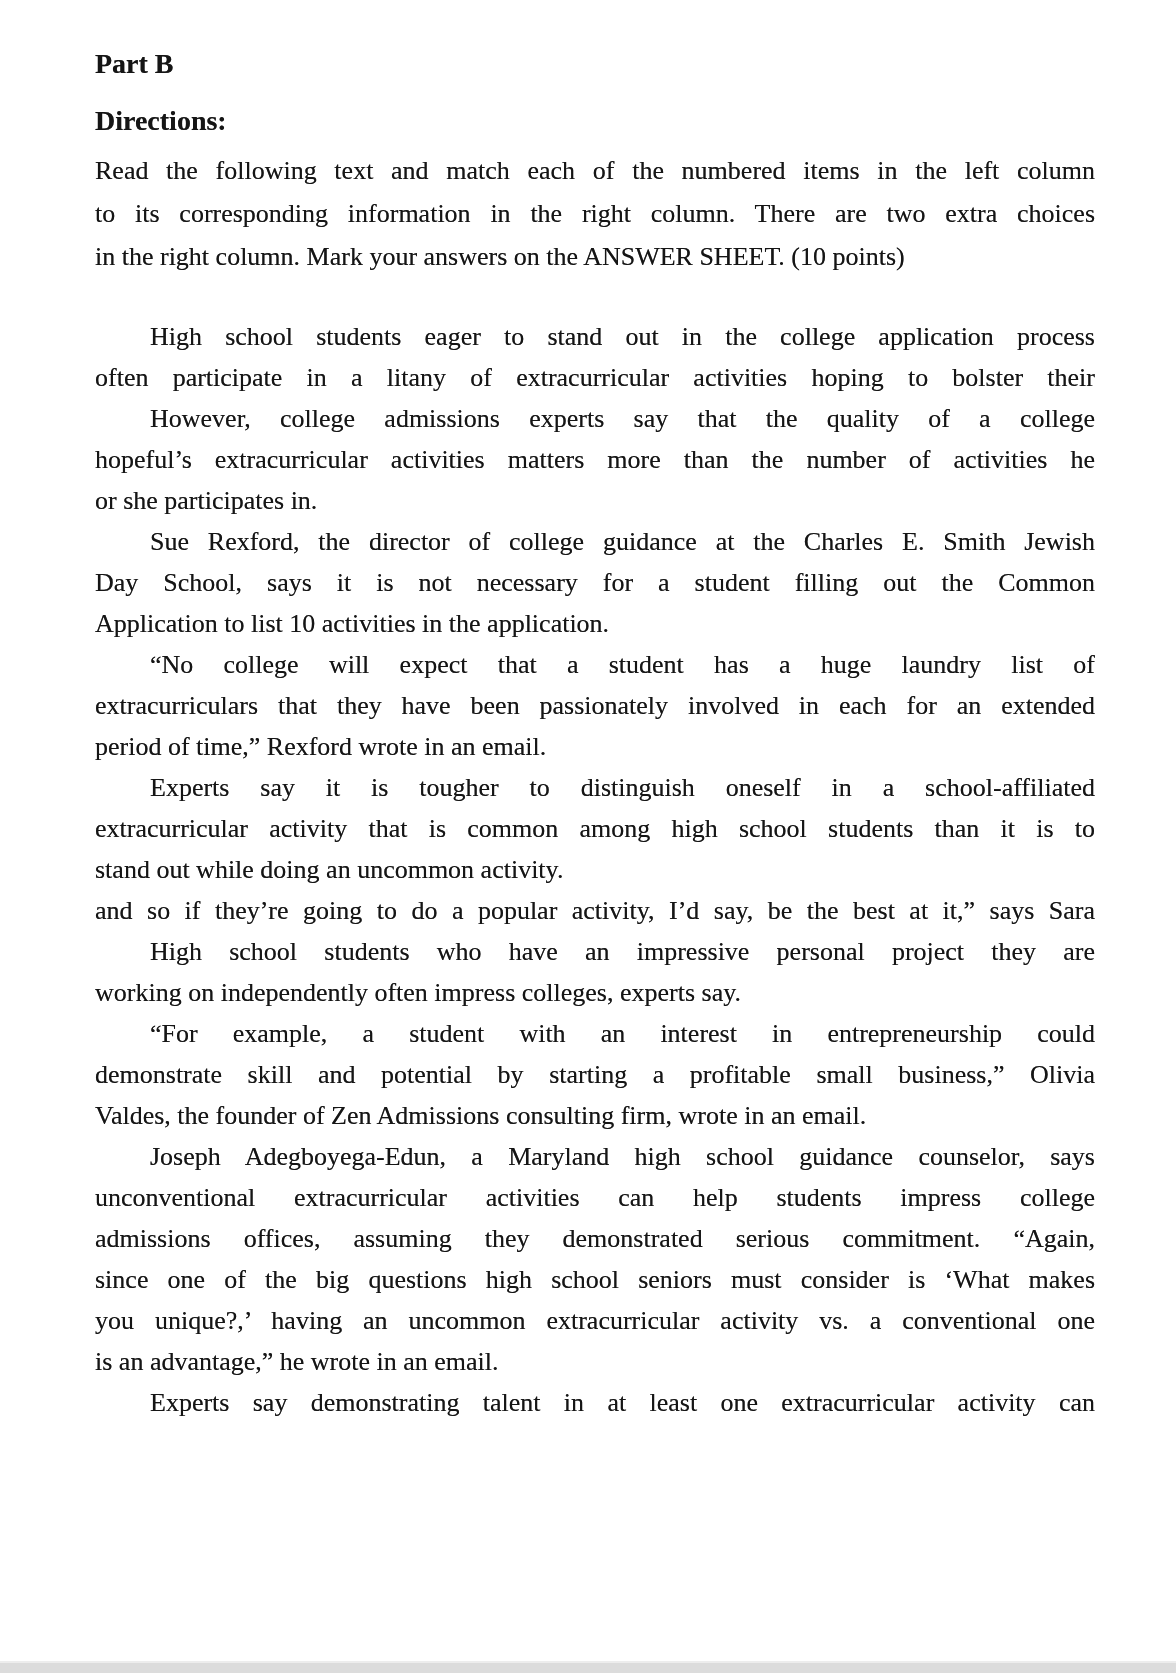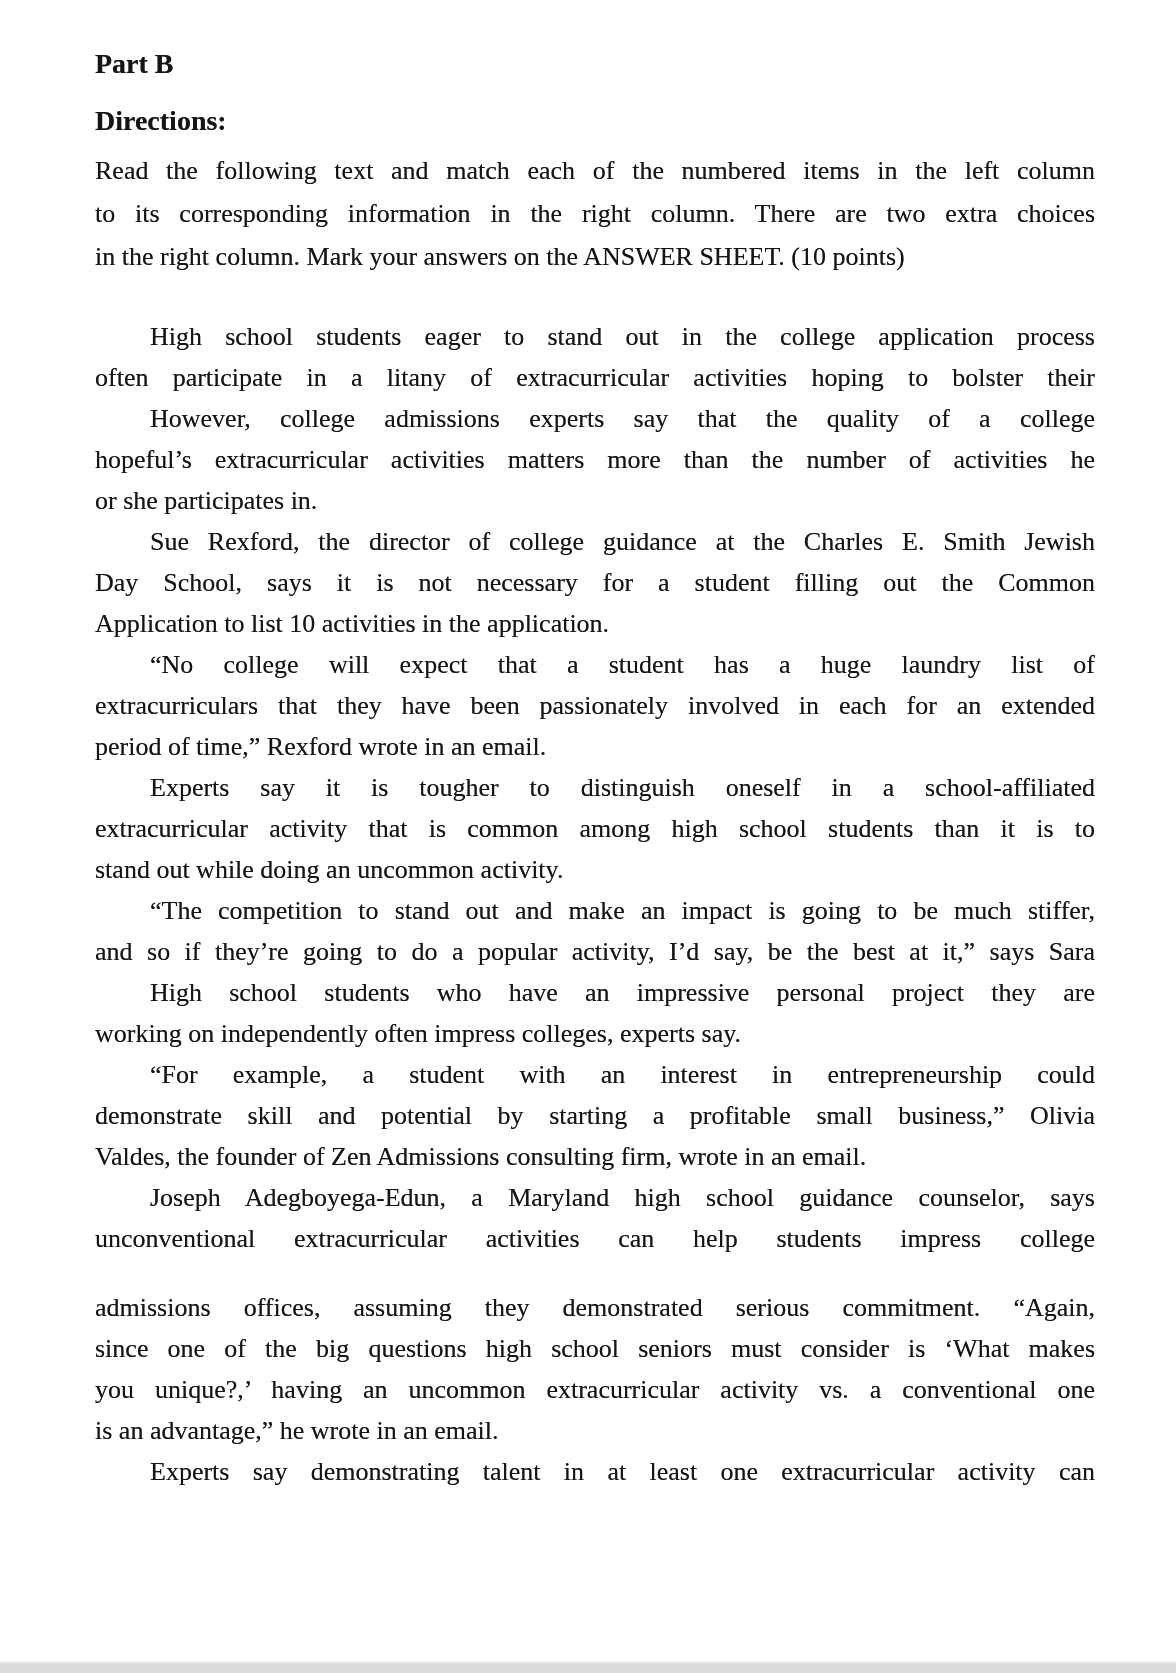--- a/index.html
+++ b/index.html
@@ -87,30 +87,29 @@
       <div class="line">or she participates in.</div>
       <div class="line indent j" style="word-spacing: 12.3229px;">Sue Rexford, the director of college guidance at the Charles E. Smith Jewish</div>
       <div class="line j" style="word-spacing: 18.4856px;">Day School, says it is not necessary for a student filling out the Common</div>
       <div class="line">Application to list 10 activities in the application.</div>
       <div class="line indent j" style="word-spacing: 23.7565px;">“No college will expect that a student has a huge laundry list of</div>
       <div class="line j" style="word-spacing: 13.4006px;">extracurriculars that they have been passionately involved in each for an extended</div>
       <div class="line">period of time,” Rexford wrote in an email.</div>
       <div class="line indent j" style="word-spacing: 24.3609px;">Experts say it is tougher to distinguish oneself in a school-affiliated</div>
       <div class="line j" style="word-spacing: 14.7357px;">extracurricular activity that is common among high school students than it is to</div>
       <div class="line">stand out while doing an uncommon activity.</div>
-      <div class="line indent j" style="word-spacing: 9.58594px;">“The competition to stand out and make an impact is going to be much stiffer,</div>
       <div class="line j" style="word-spacing: 7.96875px;">and so if they’re going to do a popular activity, I’d say, be the best at it,” says Sara</div>
       <div class="line indent j" style="word-spacing: 20.7078px;">High school students who have an impressive personal project they are</div>
       <div class="line">working on independently often impress colleges, experts say.</div>
       <div class="line indent j" style="word-spacing: 28.6267px;">“For example, a student with an interest in entrepreneurship could</div>
       <div class="line j" style="word-spacing: 19.0547px;">demonstrate skill and potential by starting a profitable small business,” Olivia</div>
       <div class="line">Valdes, the founder of Zen Admissions consulting firm, wrote in an email.</div>
       <div class="line indent j" style="word-spacing: 18.791px;">Joseph Adegboyega-Edun, a Maryland high school guidance counselor, says</div>
       <div class="line j" style="word-spacing: 32.1897px;">unconventional extracurricular activities can help students impress college</div>
-      <div class="line j" style="word-spacing: 26.5625px; margin-top: 28px;">admissions offices, assuming they demonstrated serious commitment. “Again,</div>
+      <div class="line j" style="word-spacing: 26.5625px;">admissions offices, assuming they demonstrated serious commitment. “Again,</div>
       <div class="line j" style="word-spacing: 12.6562px;">since one of the big questions high school seniors must consider is ‘What makes</div>
       <div class="line j" style="word-spacing: 14.4203px;">you unique?,’ having an uncommon extracurricular activity vs. a conventional one</div>
       <div class="line">is an advantage,” he wrote in an email.</div>
       <div class="line indent j" style="word-spacing: 16.8172px;">Experts say demonstrating talent in at least one extracurricular activity can</div>
     </div>
 </div>
 
 <div class="scan-bar"></div>
 
 </body></html>

